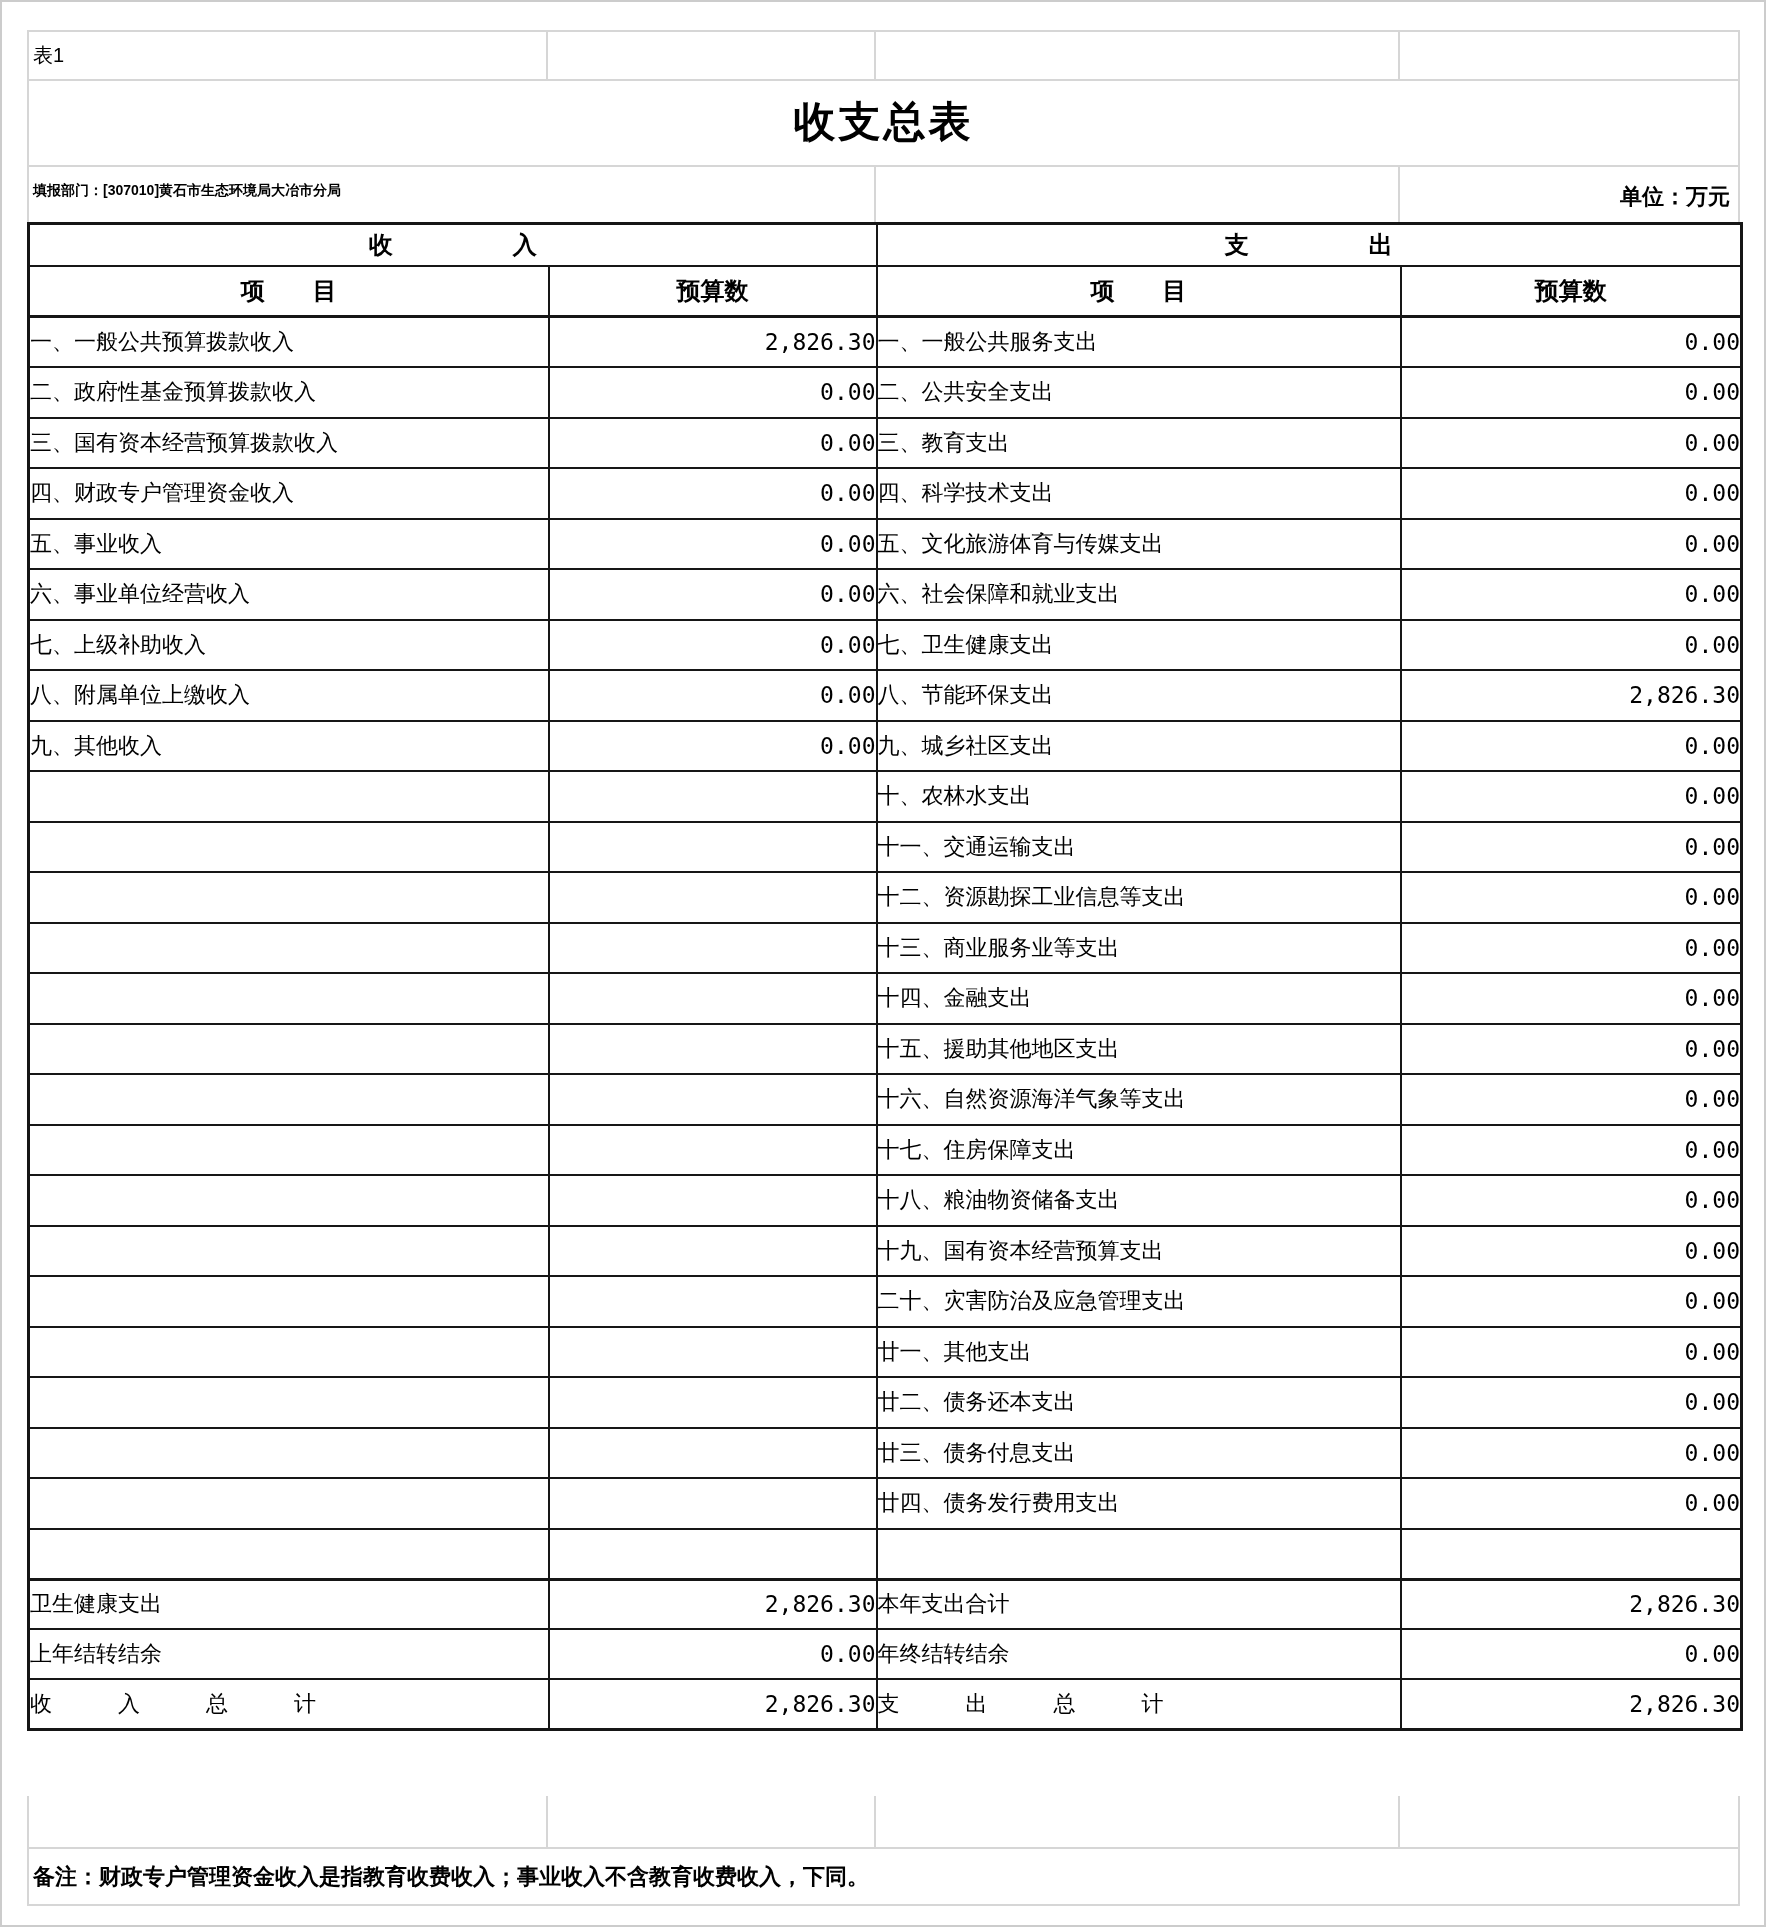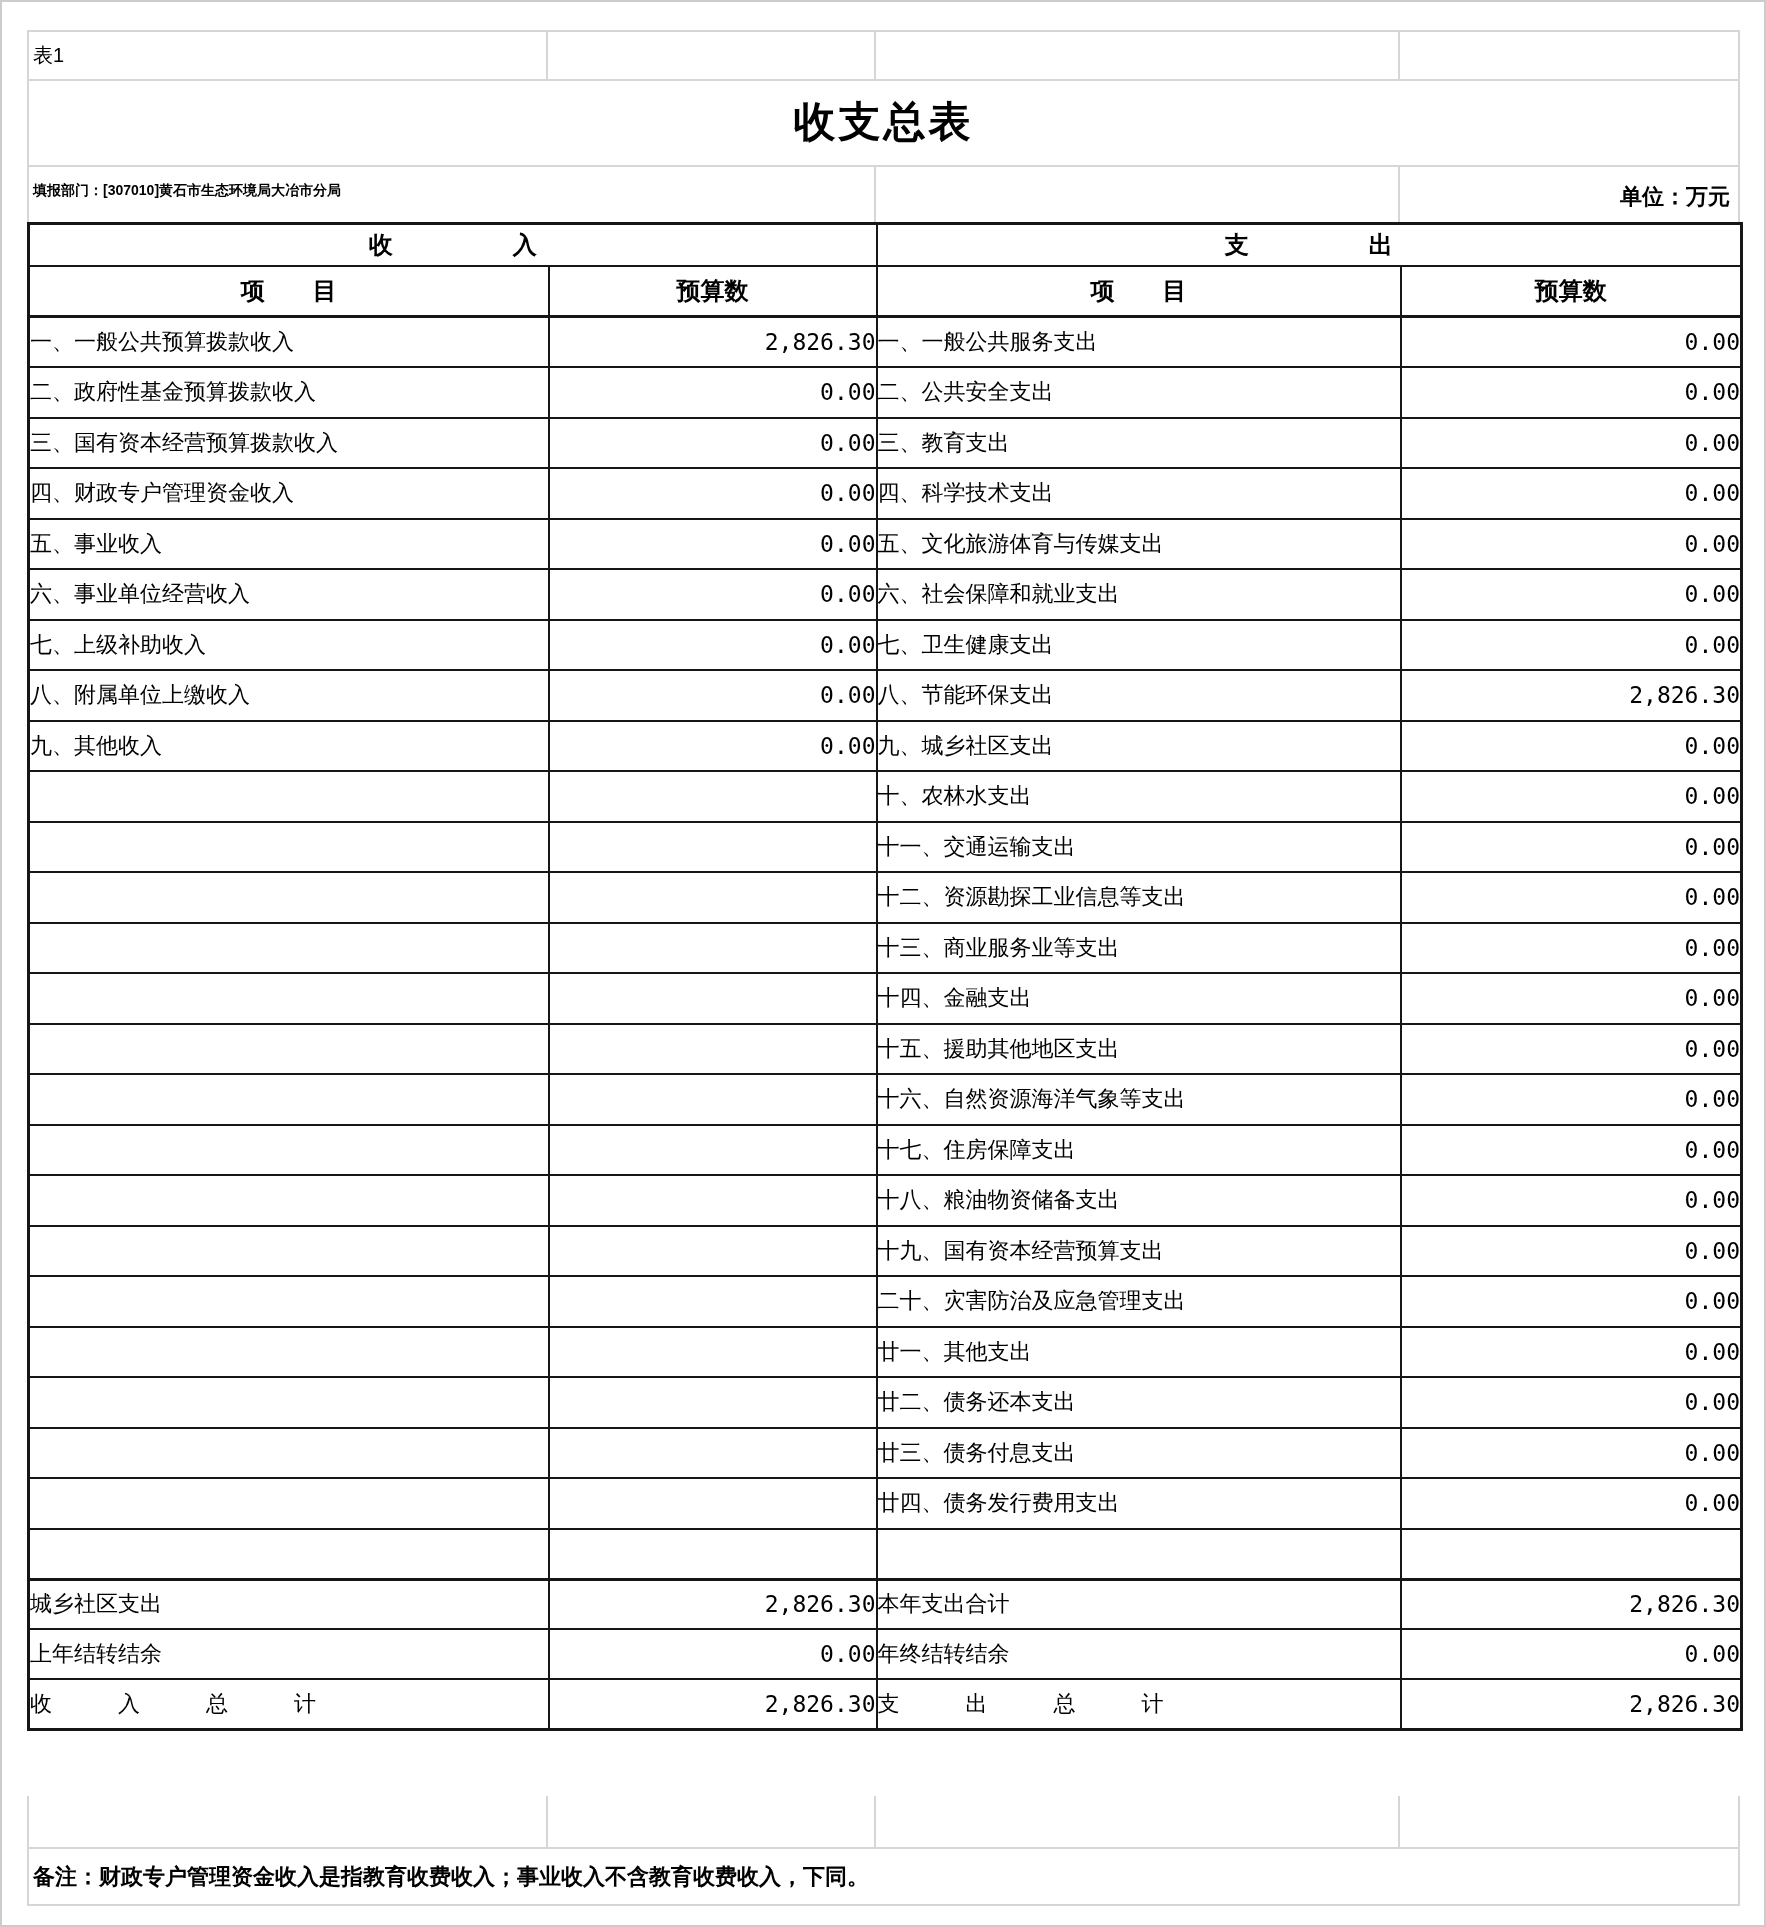--- a/index.html
+++ b/index.html
@@ -230,21 +230,21 @@
           <td class="item">廿四、债务发行费用支出</td>
           <td class="val">0.00</td>
         </tr>
         <tr style="height: 50.5px;">
           <td class="item"></td>
           <td class="val mid"></td>
           <td class="item"></td>
           <td class="val"></td>
         </tr>
         <tr class="sum-first" style="height: 50px;">
-          <td class="item">城乡社区支出</td>
+          <td class="item">卫生健康支出</td>
           <td class="val mid">2,826.30</td>
           <td class="item">本年支出合计</td>
           <td class="val">2,826.30</td>
         </tr>
         <tr style="height: 50px;">
           <td class="item">上年结转结余</td>
           <td class="val mid">0.00</td>
           <td class="item">年终结转结余</td>
           <td class="val">0.00</td>
         </tr>

